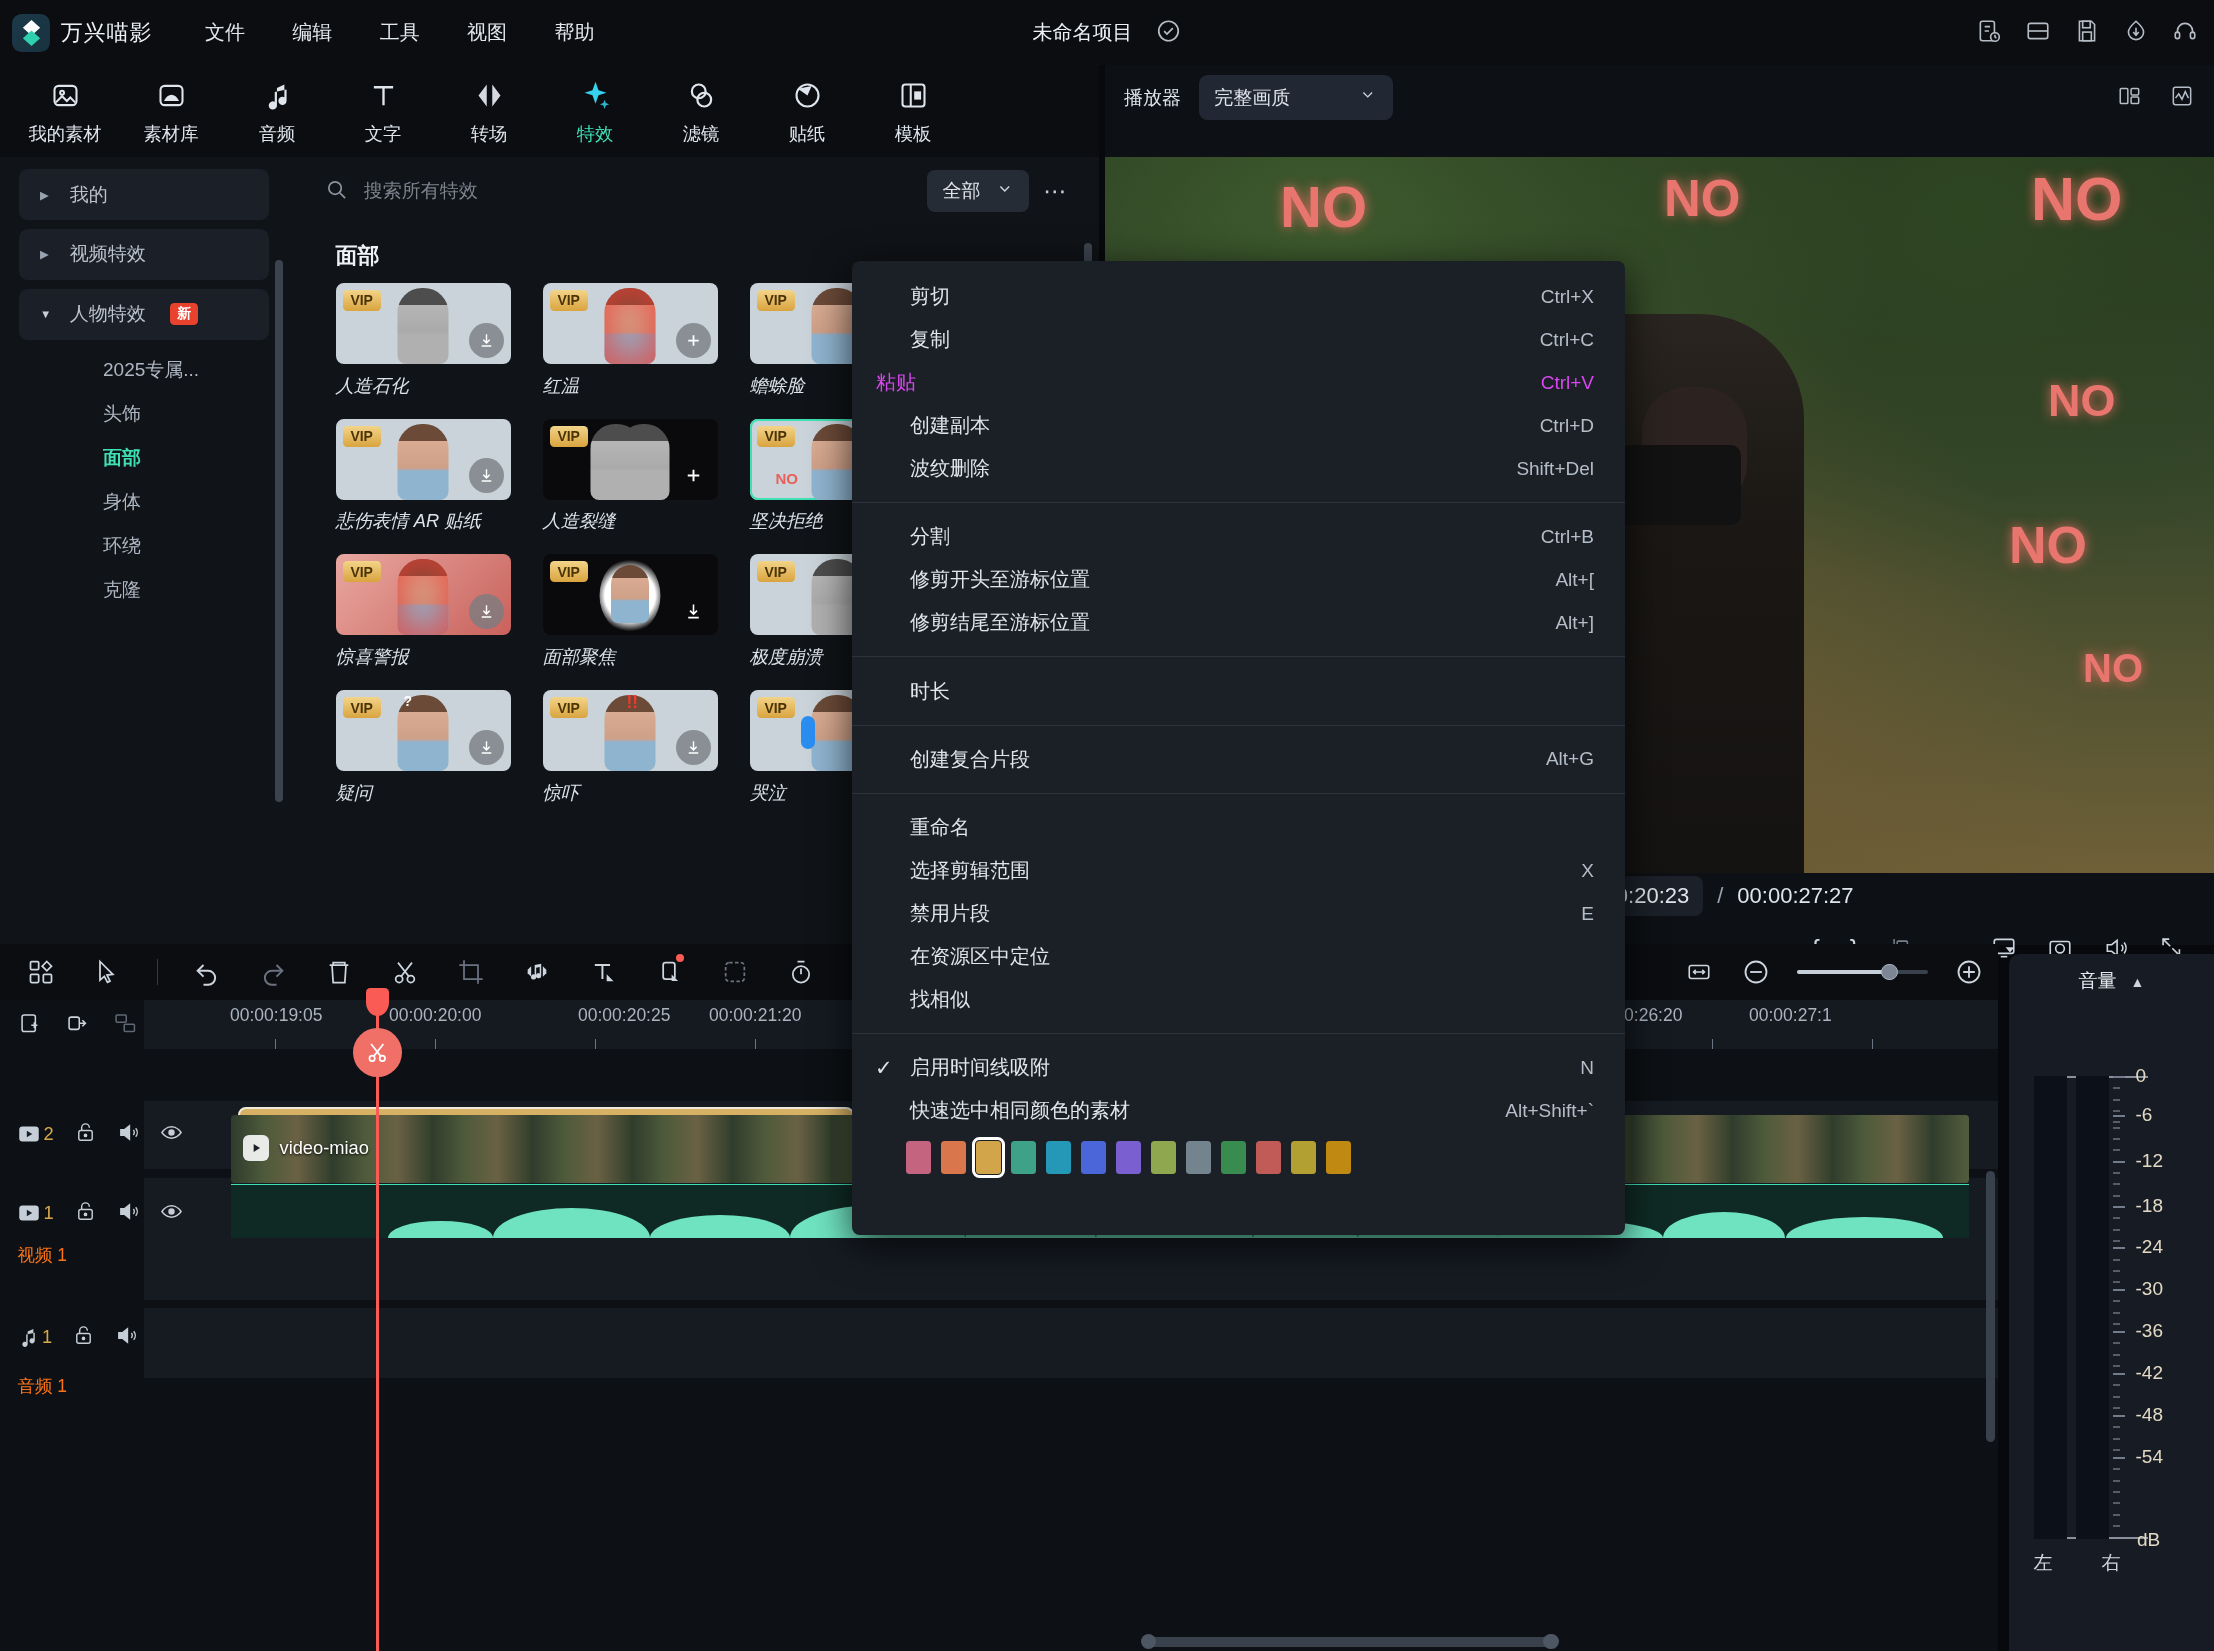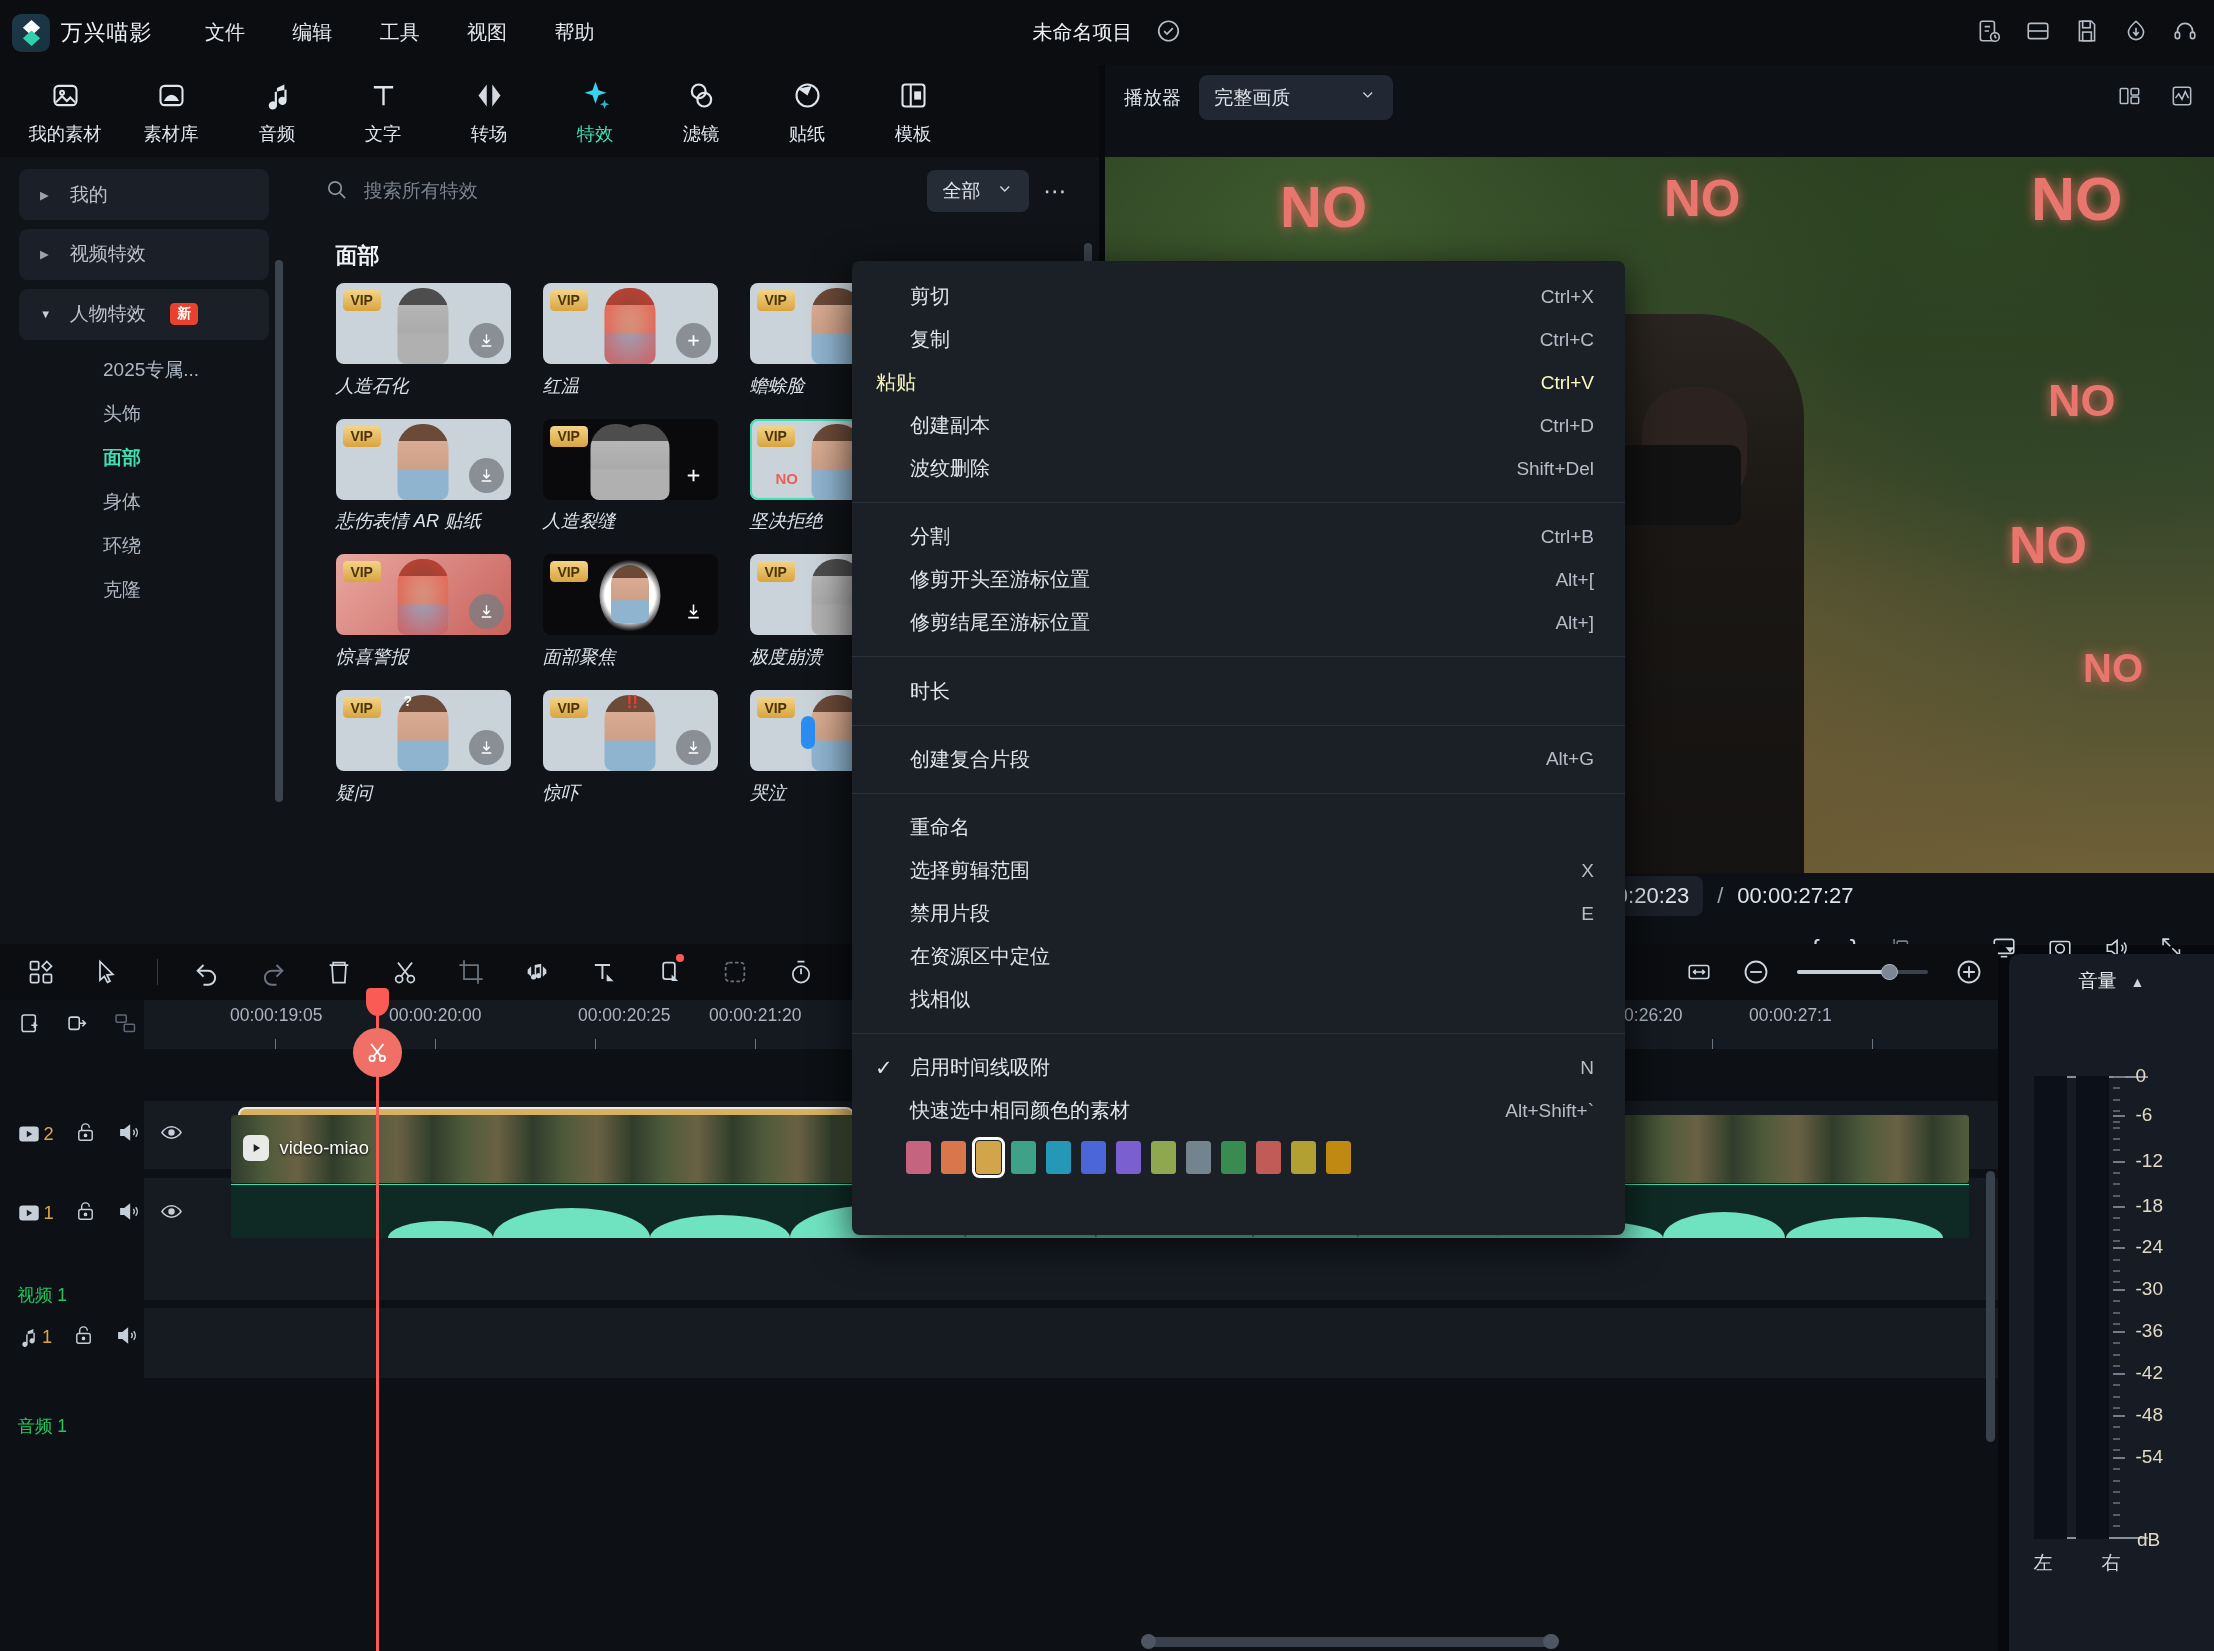--- a/index.html
+++ b/index.html
@@ -249,21 +249,21 @@
   }
   .rtick { position: absolute; top: 5.2px; font-size: 17.5px; color: #aab3bf; white-space: nowrap; }
   .rmark { position: absolute; bottom: 0; width: 0.9px; height: 10.5px; background: #6c7582; }
 
   .tracks { position: absolute; left: 0; top: 105px; width: 1998px; height: 603px; background: #0d1014; }
   .track-head {
     position: absolute; left: 0; width: 144px;
     display: flex; align-items: center; gap: 20px; padding-left: 15.7px; color: #ccd4de;
   }
   .tnum { font-size: 18.3px; color: #d9a84a; margin-left: 1.7px; }
-  .track-name { position: absolute; left: 17.5px; font-size: 17.5px; color: #22c55e; margin-top: 40px; }
+  .track-name { position: absolute; left: 17.5px; font-size: 17.5px; color: #f97316; }
 
   .row-bg { position: absolute; left: 144px; background: #161b22; }
 
   .clip-effect {
     position: absolute; height: 45px; border-radius: 7.9px;
     background: linear-gradient(180deg,#d8b366,#c9a050);
     border: 2.6px solid #f0eadb; display: flex; align-items: center; gap: 12.2px;
     padding-left: 10.5px;
   }
   .clip-ico {
@@ -338,21 +338,21 @@
     position: absolute; left: 852px; top: 261px; width: 773px; height: 974px;
     background: #1b2027; border-radius: 7.9px; z-index: 200;
     box-shadow: 0 10.5px 38px rgba(0,0,0,.72);
     padding: 14px 0;
   }
   .mi {
     position: relative; height: 43px; display: flex; align-items: center;
     padding: 0 31px 0 58px; font-size: 20px; color: #dfe5ec; cursor: default;
   }
   .mi .shortcut { margin-left: auto; color: #b4bdc8; font-size: 19px; }
-  .mi.disabled, .mi.disabled .shortcut { color: #fef9c3; padding-left: 24px; }
+  .mi.disabled, .mi.disabled .shortcut { color: #d946ef; padding-left: 24px; }
   .mi.highlight { background: #343b45; }
   .mi-sel-box {
     position: absolute; left: 12.2px; top: 0.9px; width: 86px; height: 40px;
     border: 2.6px solid #3fe0b4; border-radius: 3.5px;
   }
   .msep { height: 0.9px; background: #2b323b; margin: 12.2px 0; }
   .check { position: absolute; left: 23px; font-size: 21px; color: #dfe5ec; }
   .swatches { display: flex; gap: 10.5px; padding: 8.7px 0 0 54px; }
   .sw { width: 24.5px; height: 33px; border-radius: 3.5px; }
   .sw.sel { outline: 3.5px solid #fff; outline-offset: 1.7px; }

